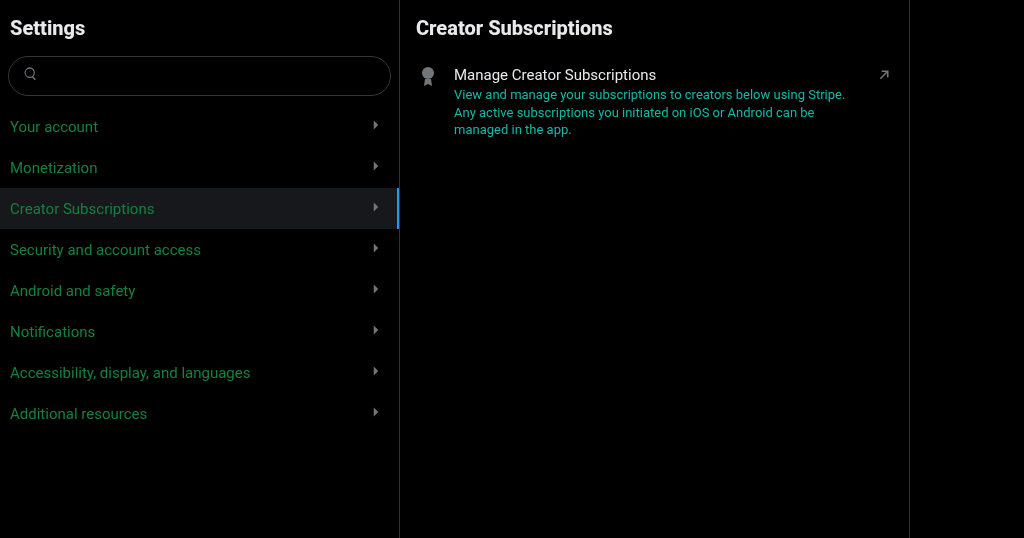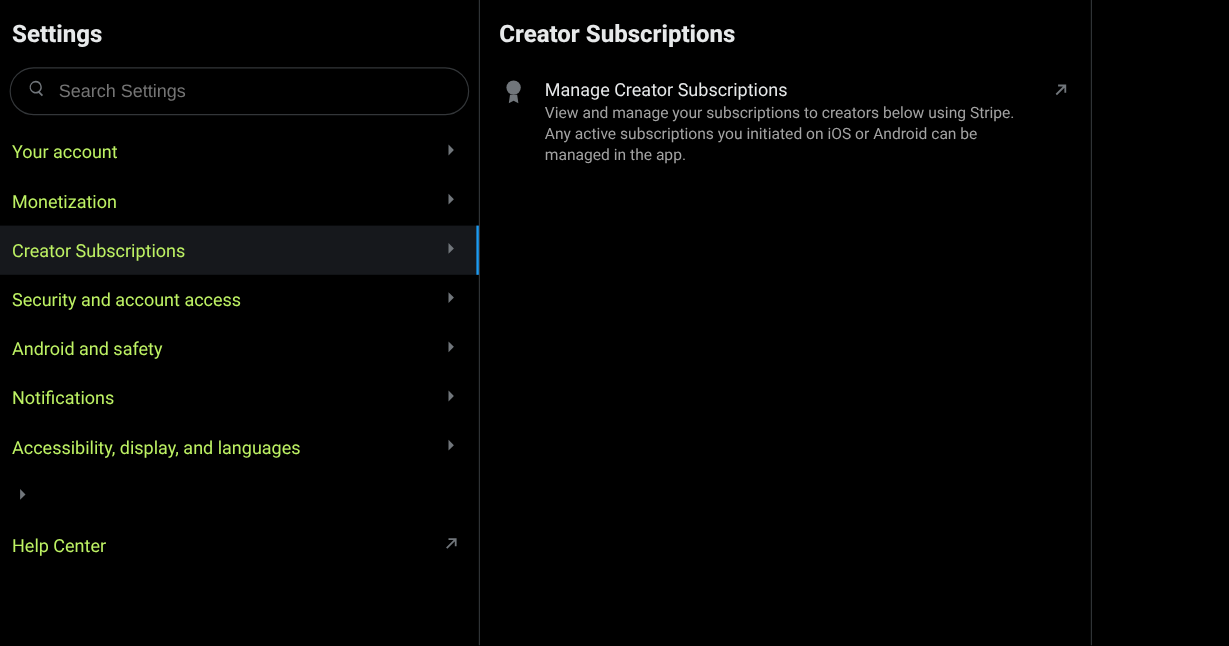--- a/index.html
+++ b/index.html
@@ -55,21 +55,21 @@
     display: flex;
     flex-direction: column;
   }
   .menu-item {
     display: flex;
     align-items: center;
     justify-content: space-between;
     height: 41px;
     padding: 0 14px 0 10px;
     font-size: 15px;
-    color: #bef264;
+    color: #15803d;
     cursor: pointer;
     position: relative;
   }
   .menu-item.active {
     background: #16181c;
   }
   .menu-item.active::after {
     content: "";
     position: absolute;
     right: 0;
@@ -110,42 +110,41 @@
     flex: 1;
     padding: 0 16px 0 14px;
   }
   .card .text .heading {
     font-size: 15px;
     color: #e7e9ea;
     margin-bottom: 2px;
   }
   .card .text .desc {
     font-size: 13px;
-    color: #a3a3a3;
+    color: #14b8a6;
     line-height: 1.35;
   }
   .card .ext svg { stroke: #71767b; fill:none; stroke-width:2; width:18px; height:18px; }
   .extra {
     flex: 1;
   }
 </style>
 </head>
 <body>
 
 <div class="app">
   <div class="sidebar">
     <div class="sidebar-title">Settings</div>
     <div class="search-wrap">
       <div class="search">
         <span>
           <svg viewBox="0 0 24 24">
               <path d="M10 2a8 8 0 015.293 13.707l4 4-1.586 1.586-4-4A8 8 0 1110 2zm0 2a6 6 0 100 12 6 6 0 000-12z"></path>
             </svg>
         </span>
-        <input type="text" placeholder="Search Settings" style="">
       </div>
     </div>
     <div class="menu">
       <div class="menu-item">
         <span>Your account</span>
         <span class="chev"><svg viewBox="0 0 24 24">
               <path d="M9 6l6 6-6 6z"></path>
             </svg></span>
       </div>
       <div class="menu-item">
@@ -178,28 +177,23 @@
               <path d="M9 6l6 6-6 6z"></path>
             </svg></span>
       </div>
       <div class="menu-item">
         <span>Accessibility, display, and languages</span>
         <span class="chev"><svg viewBox="0 0 24 24">
               <path d="M9 6l6 6-6 6z"></path>
             </svg></span>
       </div>
       <div class="menu-item">
-        <span class="chev"><svg viewBox="0 0 24 24">
-              <path d="M9 6l6 6-6 6z"></path>
-            </svg></span>
-      </div>
-      <div class="menu-item">
-        <span>Help Center</span>
-        <span class="ext"><svg viewBox="0 0 24 24">
-              <path d="M7 17L17 7M9 7h8v8"></path>
+        <span>Additional resources</span>
+        <span class="chev"><svg viewBox="0 0 24 24">
+              <path d="M9 6l6 6-6 6z"></path>
             </svg></span>
       </div>
     </div>
   </div>
 
   <div class="main">
     <div class="main-title">Creator Subscriptions</div>
     <div class="card">
       <span class="badge-icon">
         <svg width="18" height="22" viewBox="0 0 18 22">

